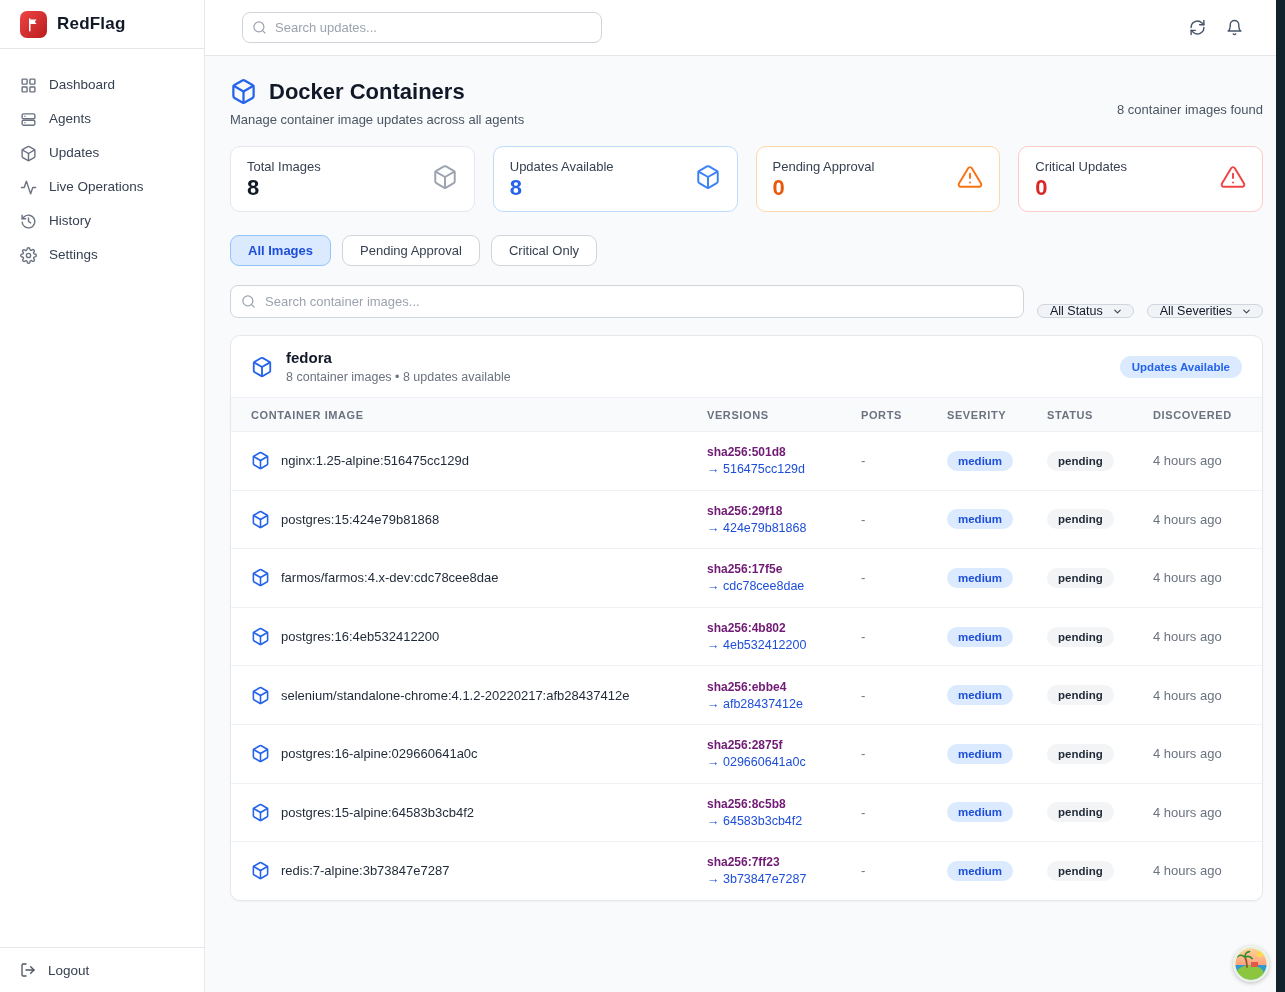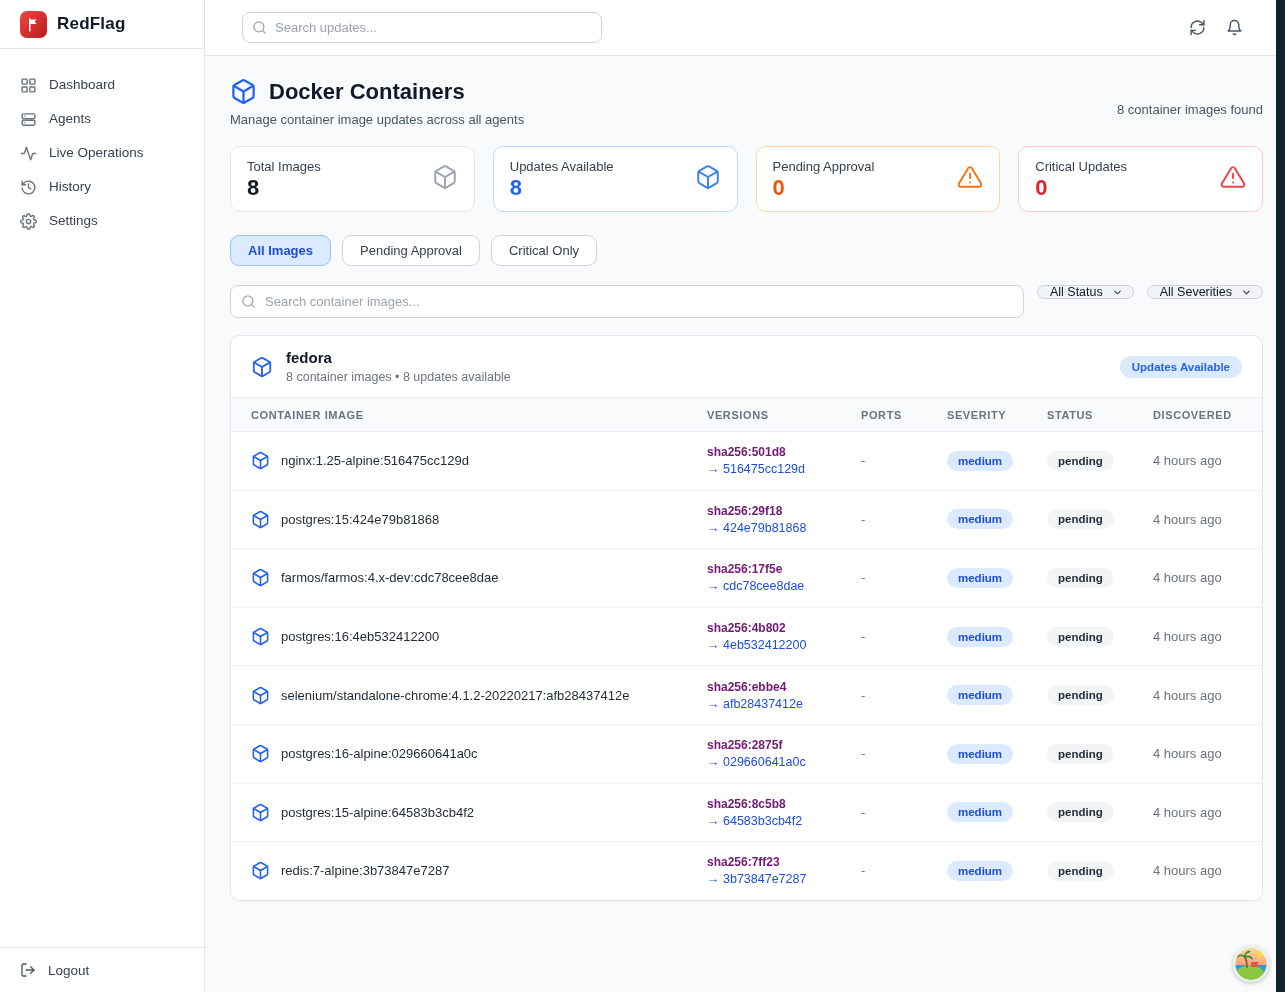--- a/index.html
+++ b/index.html
@@ -53,21 +53,21 @@
   .stat-card.red .stat-value { color:#dc2626; }
   .stat-icon { position:absolute; right:16px; top:50%; transform:translateY(-50%); }
   .stat-icon svg { width:26px; height:26px; }
 
   
   .tabs { display:flex; gap:11px; margin-top:23px; }
   .tab { height:31px; padding:0 17px; border-radius:9px; border:1px solid #d1d5db; background:#ffffff; font-size:13px; color:#374151; font-weight:500; cursor:pointer; display:flex; align-items:center; font-family:inherit; }
   .tab.active { background:#dbeafe; border-color:#93c5fd; color:#1d4ed8; font-weight:700; }
 
   
-  .filter-row { display:flex; align-items:flex-start; margin-top:19px; gap:13px; }
+  .filter-row { display:flex; align-items:flex-end; margin-top:19px; gap:13px; }
   .big-search { position:relative; flex:1; max-width:818px; }
   .big-search svg { position:absolute; left:11px; top:9px; width:15px; height:15px; stroke:#9ca3af; }
   .big-search input { width:100%; height:33px; border:1px solid #d1d5db; border-radius:8px; padding:0 12px 0 34px; font-size:13px; color:#374151; background:#fff; outline:none; font-family:inherit; }
   .big-search input::placeholder { color:#9ca3af; }
   .select { height:14px; background:#f1f3f6; border:1px solid #cfd6df; border-radius:7px; display:flex; align-items:center; gap:9px; padding:0 10px 0 12px; font-size:12.5px; color:#111827; cursor:pointer; }
   .select svg { width:11px; height:11px; stroke:#374151; }
 
   
   .table-card { margin-top:17px; background:#ffffff; border:1px solid #e5e7eb; border-radius:10px; box-shadow:0 1px 2px rgba(0,0,0,.04); overflow:hidden; }
   .group-header { display:flex; align-items:center; padding:13px 20px; }
@@ -120,20 +120,28 @@
       <span>Dashboard</span>
     </div>
     <div class="nav-item">
       <svg viewBox="0 0 24 24" fill="none" stroke-width="2" stroke-linecap="round" stroke-linejoin="round">
           <rect x="3" y="4" width="18" height="7" rx="2"></rect>
           <rect x="3" y="13" width="18" height="7" rx="2"></rect>
           <line x1="7" y1="7.5" x2="7" y2="7.5"></line>
           <line x1="7" y1="16.5" x2="7" y2="16.5"></line>
         </svg>
       <span>Agents</span>
+    </div>
+    <div class="nav-item">
+      <svg viewBox="0 0 24 24" fill="none" stroke-width="2" stroke-linecap="round" stroke-linejoin="round">
+          <path d="M21 16V8a2 2 0 0 0-1-1.73l-7-4a2 2 0 0 0-2 0l-7 4A2 2 0 0 0 3 8v8a2 2 0 0 0 1 1.73l7 4a2 2 0 0 0 2 0l7-4A2 2 0 0 0 21 16z"></path>
+          <polyline points="3.27 6.96 12 12.01 20.73 6.96"></polyline>
+          <line x1="12" y1="22.08" x2="12" y2="12"></line>
+        </svg>
+      <span>Updates</span>
     </div>
     <div class="nav-item">
       <svg viewBox="0 0 24 24" fill="none" stroke-width="2" stroke-linecap="round" stroke-linejoin="round">
           <polyline points="22 12 18 12 15 21 9 3 6 12 2 12"></polyline>
         </svg>
       <span>Live Operations</span>
     </div>
     <div class="nav-item">
       <svg viewBox="0 0 24 24" fill="none" stroke-width="2" stroke-linecap="round" stroke-linejoin="round">
           <path d="M3 3v5h5"></path>

